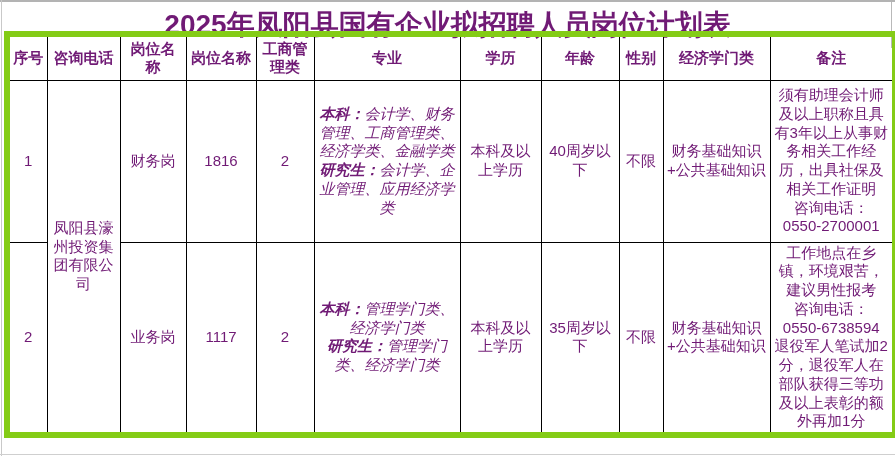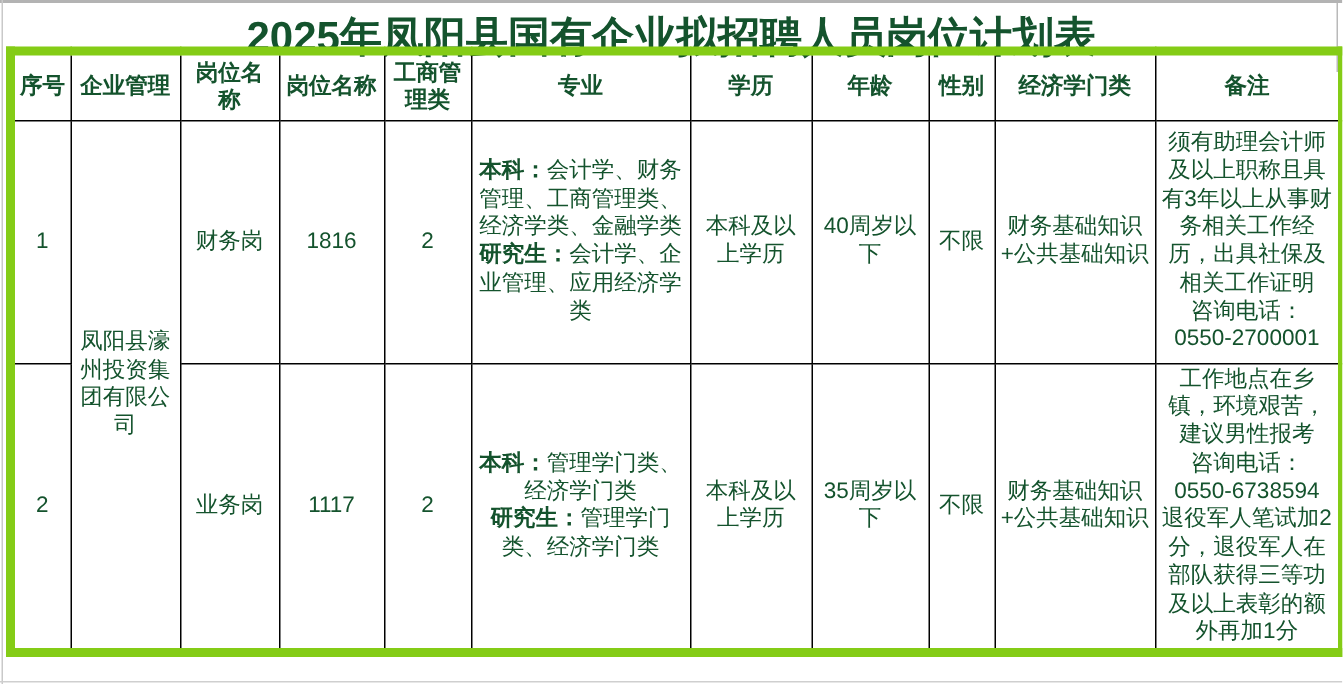--- a/index.html
+++ b/index.html
@@ -1,21 +1,21 @@
 <!DOCTYPE html>
 <html><head>
 <meta charset="utf-8">
 <style>
   html,body{margin:0;padding:0;background:#fff;}
   .page{
     position:relative;
     width:895px;height:456px;
     background:#ffffff;
     font-family:"Liberation Sans","DejaVu Sans",sans-serif;
-    color:#14532d;
+    color:#701a75;
     overflow:hidden;
   }
   
   .grid-top{position:absolute;left:0;top:0;width:895px;height:2px;background:#b3b3b3;}
   .grid-left{position:absolute;left:1px;top:0;width:1px;height:456px;background:#c9c9c9;}
   .grid-right-title{position:absolute;left:891px;top:2px;width:1px;height:46px;background:#b9b9b9;}
   .grid-bottom{position:absolute;left:0;top:454px;width:895px;height:1px;background:#cfcfcf;}
 
   .title{
     position:absolute;left:0;top:2px;width:895px;height:45px;
@@ -37,21 +37,21 @@
     text-align:center;
     vertical-align:middle;
     overflow:hidden;
     line-height:1.25;
     word-break:break-all;
   }
   table.plan th{font-weight:bold;font-size:15px;}
   tr.r-header{height:46px;}
   tr.r1{height:162px;}
   tr.r2{height:185px;}
-  td.major{text-align:left;line-height:19px;}
+  td.major{text-align:left;line-height:19px;font-style:italic;}
   td.major .b{font-weight:bold;}
   td.remark{white-space:pre-line;line-height:19px;padding:1px 2px;}
   td.unit{line-height:19px;}
 </style>
 </head>
 <body>
 
 <div class="page">
   <div class="grid-top"></div>
   <div class="grid-left"></div>
@@ -71,21 +71,21 @@
       <col style="width:81px">
         <col style="width:78px">
         <col style="width:44px">
       <col style="width:107px">
         <col style="width:125px">
     </colgroup>
 
     <tbody>
         <tr class="r-header">
       <th>序号</th>
-      <th>企业管理</th>
+      <th>咨询电话</th>
       <th>岗位名称</th>
       <th>岗位名称</th>
       <th>工商管理类</th>
       <th>专业</th>
       <th>学历</th>
       <th>年龄</th>
       <th>性别</th>
       <th>经济学门类</th>
       <th>备注</th>
     </tr>

